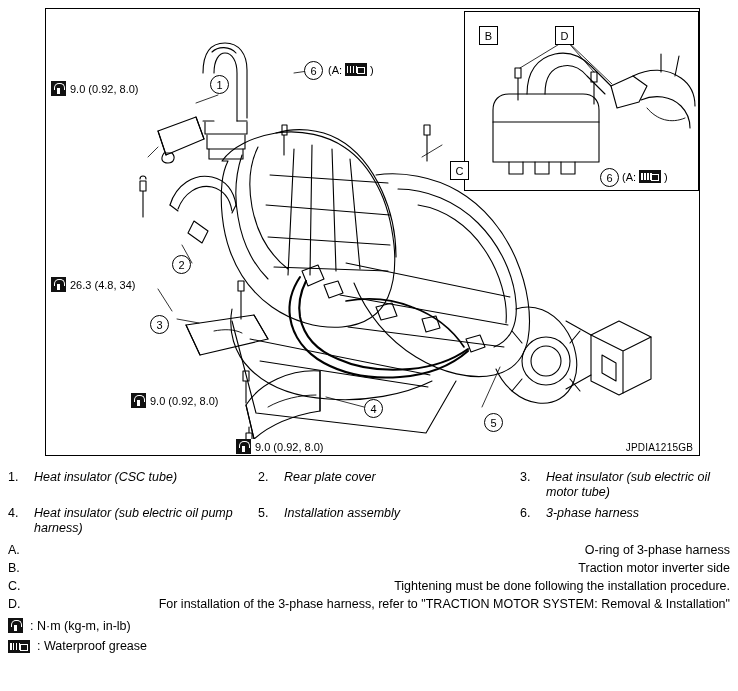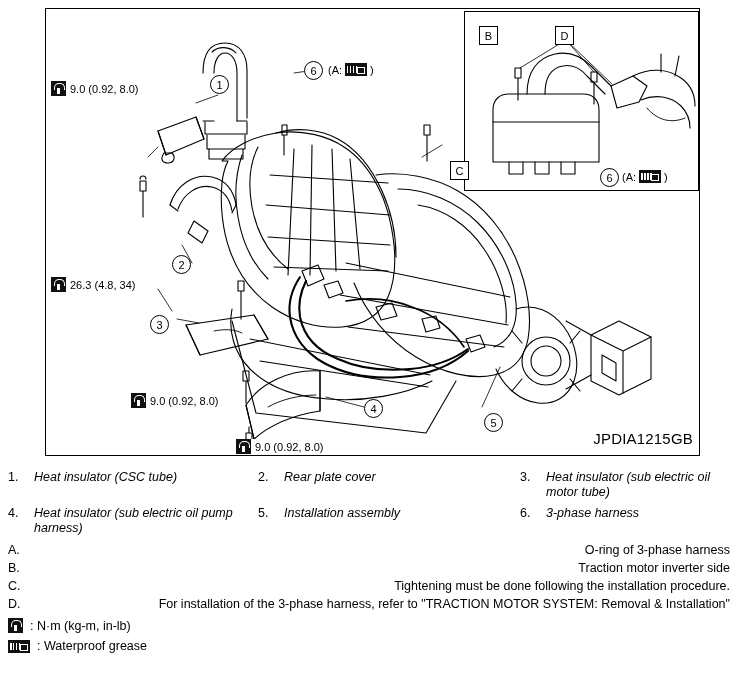--- a/index.html
+++ b/index.html
@@ -21,22 +21,22 @@
   .inset-frame{
     position:absolute;
     left:418px;top:2px;
     width:235px;height:180px;
     border:1px solid #000;
     box-sizing:border-box;
     background:#fff;
   }
   .fig-code{
     position:absolute;
-    right:6px;bottom:8px;
-    font-size:15px;
+    right:6px;bottom:2px;
+    font-size:10px;
     letter-spacing:.2px;
   }
   .callout{
     position:absolute;
     width:19px;height:19px;
     border:1px solid #000;
     border-radius:50%;
     font-size:11px;
     line-height:19px;
     text-align:center;

